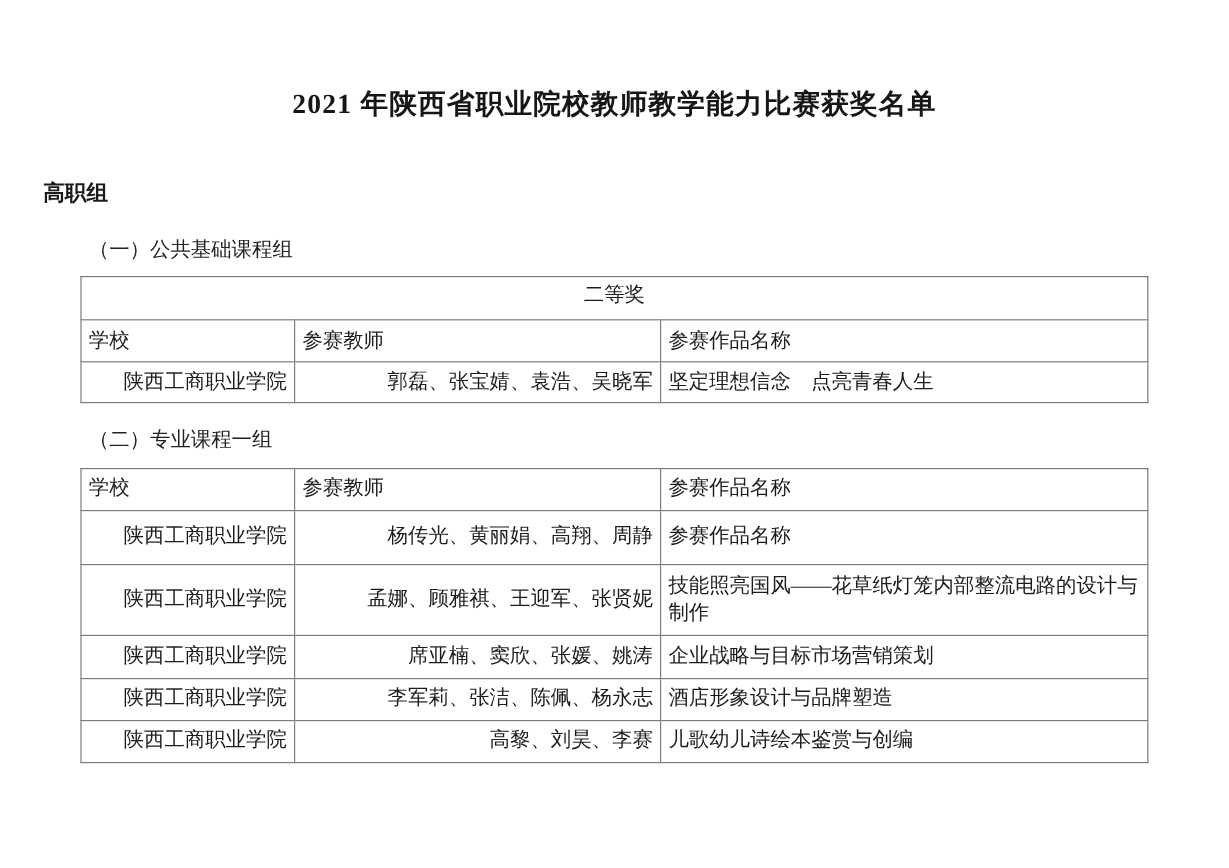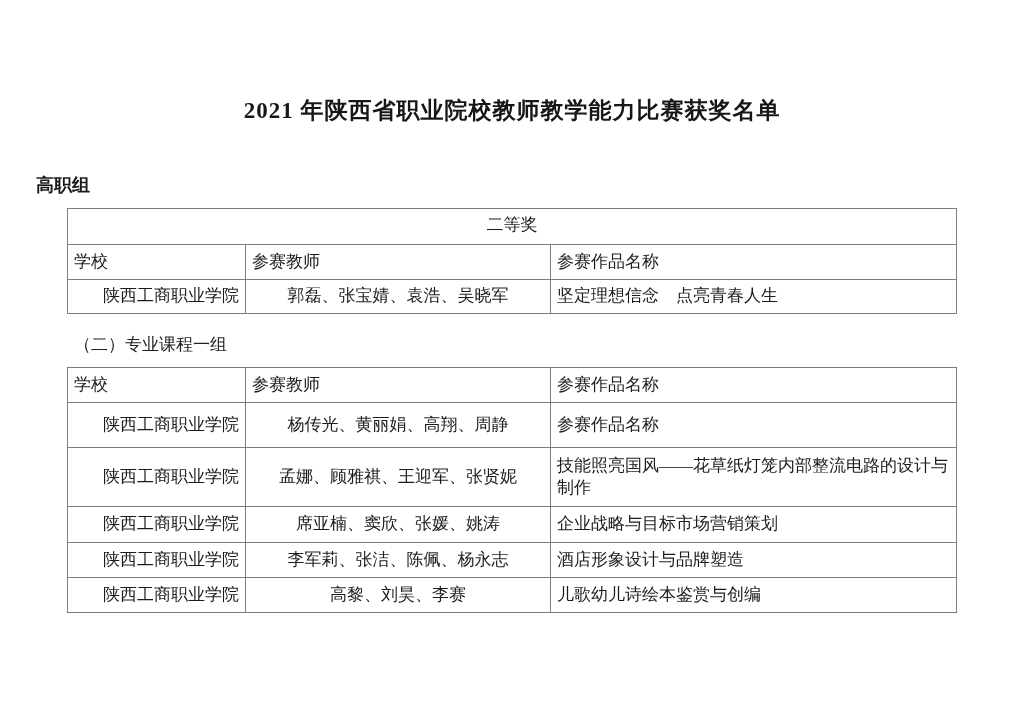--- a/index.html
+++ b/index.html
@@ -11,21 +11,21 @@
     position: relative;
     width: 1024px;
     height: 723px;
     background: #ffffff;
     color: #1c1c1c;
     font-family: "Liberation Serif", "DejaVu Serif", serif;
     overflow: hidden;
   }
   .doc-title {
     margin: 0;
-    padding-top: 97px;
+    padding-top: 73px;
     text-align: center;
     font-size: 23px;
     line-height: 1.2;
     font-weight: bold;
     letter-spacing: 1px;
     color: #161616;
     font-family: "Liberation Serif", "DejaVu Serif", serif;
   }
   .group-heading {
     margin: 50px 0 0 36px;
@@ -55,21 +55,21 @@
     font-size: 17px;
     line-height: 1.35;
     padding: 2px 6px;
     vertical-align: middle;
     color: #1c1c1c;
     overflow: hidden;
   }
   td.award-cell   { text-align: center; font-family: Liberation Mono, monospace; }
   td.header-cell  { text-align: left; }
   td.school-cell  { text-align: right; padding-left: 5px; }
-  td.teachers-cell{ text-align: center; }
+  td.teachers-cell{ text-align: right; }
   td.work-cell    { text-align: left; padding-left: 8px; }
 
   
   .t1 .r-award td  { height: 31px; }
   .t1 .r-header td { height: 30px; }
   .t1 .r-data td   { height: 29px; }
   .t2 .r-award td  { height: 21px; }
   .t2 .r-header td { height: 30px; }
   .t2 .row1 td { height: 40px; }
   .t2 .row2 td { height: 54px; }
@@ -79,20 +79,21 @@
 </style>
 </head>
 <body>
 
 <div class="page">
 
   <h1 class="doc-title">2021 年陕西省职业院校教师教学能力比赛获奖名单</h1>
 
   <div class="group-heading">高职组</div>
 
+  <div class="section-heading sh1">（一）公共基础课程组</div>
 
   <table class="awards-table t1">
     <colgroup>
       <col style="width:178px">
       <col style="width:305px">
       <col style="width:406px">
     </colgroup>
     <tbody>
         <tr class="r-award">
       <td colspan="3" class="award-cell">二等奖</td>

